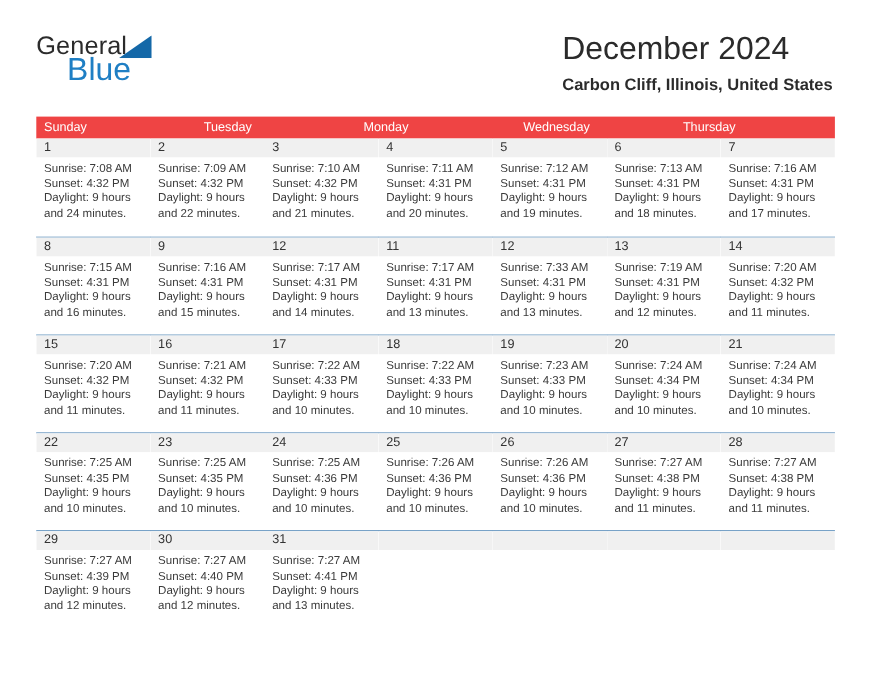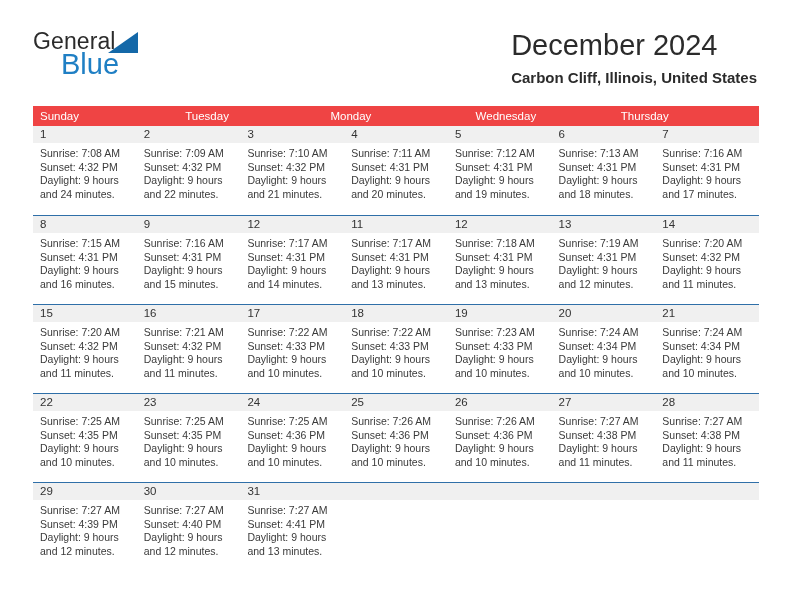--- a/index.html
+++ b/index.html
@@ -308,21 +308,21 @@
           <div>Sunset: 4:31 PM</div>
           <div>Daylight: 9 hours</div>
           <div>and 13 minutes.</div>
         </div>
       </div>
       <div class="daycell">
         <div class="daynum-band">
             <span class="daynum">12</span>
           </div>
         <div class="dayinfo">
-          <div>Sunrise: 7:18 AM</div>
+          <div>Sunrise: 7:33 AM</div>
           <div>Sunset: 4:31 PM</div>
           <div>Daylight: 9 hours</div>
           <div>and 13 minutes.</div>
         </div>
       </div>
       <div class="daycell">
         <div class="daynum-band">
             <span class="daynum">13</span>
           </div>
         <div class="dayinfo">

